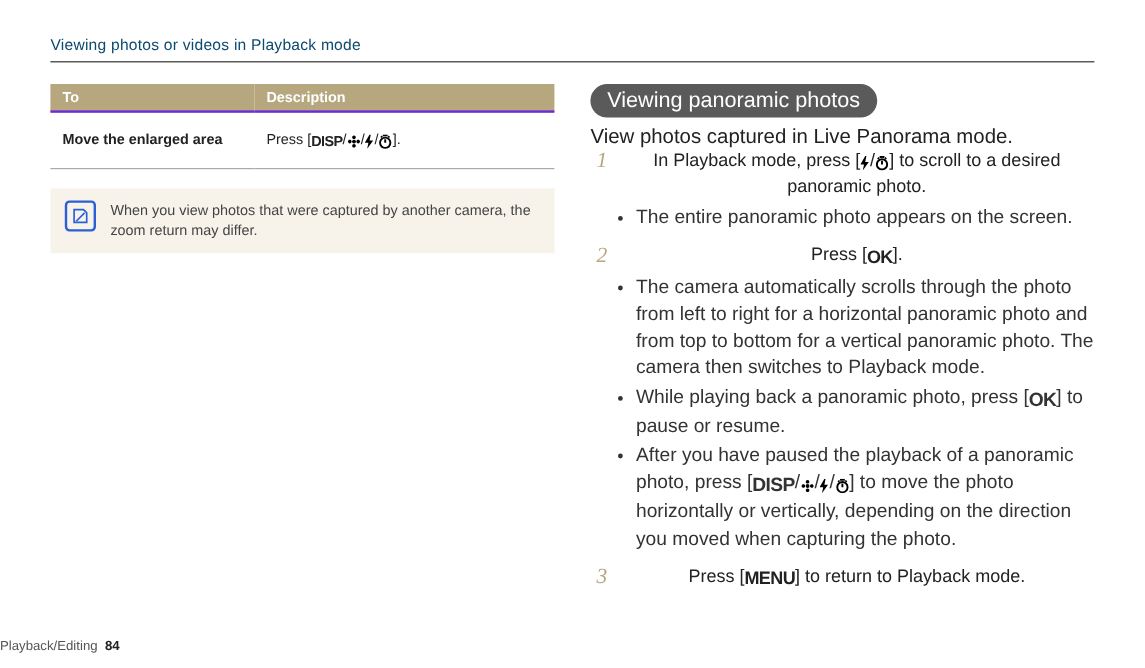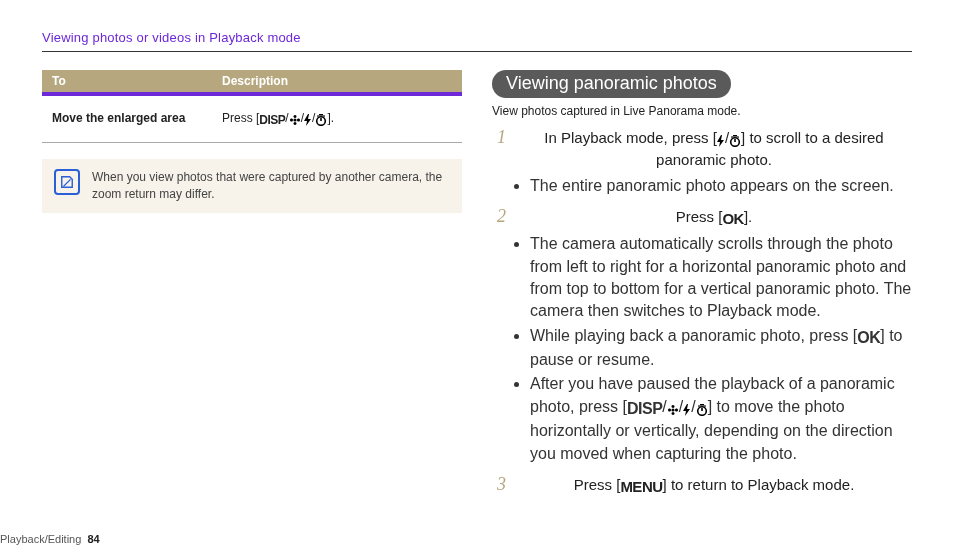--- a/index.html
+++ b/index.html
@@ -6,31 +6,31 @@
   body{
     width:954px;height:557px;
     font-family:"Segoe UI","Myriad Pro","Helvetica Neue",Arial,sans-serif;
     font-size:12px;
     color:#222;
     box-sizing:border-box;
     padding:30px 42px 18px 42px;
     position:relative;
   }
   .page-title{
-    font-size:13px;color:#6d28d9;font-weight:400;
+    font-size:13px;color:#0c4a6e;font-weight:400;
     letter-spacing:.2px;margin-bottom:6px;
   }
   hr.topline{border:none;border-top:1px solid #333;margin:0 0 18px 0;}
   .cols{display:flex;gap:30px;}
   .col{flex:1;min-width:0;}
   
   table.desc{width:100%;border-collapse:collapse;font-size:12px;}
   table.desc th{
     background:#b6a77f;color:#fff;font-weight:600;text-align:left;
-    padding:4px 10px;border-bottom:4px solid #6d28d9;
+    padding:4px 10px;border-bottom:2px solid #6d28d9;
   }
   table.desc th:first-child{width:150px;}
   table.desc td{
     padding:14px 10px;border-bottom:1px solid #aaa;vertical-align:top;
     line-height:1.35;
   }
   table.desc td.label{font-weight:700;}
   
   .note{
     display:flex;gap:12px;align-items:flex-start;
@@ -41,21 +41,21 @@
     width:22px;height:22px;flex:0 0 22px;border:2px solid #2a5fd8;
     border-radius:4px;display:flex;align-items:center;justify-content:center;
   }
   .note-icon svg{width:14px;height:14px;}
   
   .pill{
     display:inline-block;background:#5a5a5a;color:#fff;
     border-radius:14px;padding:3px 14px 4px;font-size:18px;font-weight:400;
     margin-bottom:6px;
   }
-  .intro{font-size:12px;margin-bottom:10px;}
+  .intro{font-size:17px;}
   
   .step{display:flex;gap:10px;margin-bottom:8px;}
   .step-num{font-style:italic;font-family:Georgia,"Times New Roman",serif;
     font-size:18px;color:#b6a77f;line-height:1.1;width:14px;flex:0 0 14px;text-align:right;font-weight:500;}
   .step-body{flex:1;}
   .step-title{font-size:15px;line-height:1.35;text-align:center;}
   ul.sub{margin:4px 0 0 0;padding-left:14px;font-size:16px;line-height:1.4;color:#333;}
   ul.sub li{margin-bottom:2px;}
   
   .ico{display:inline-block;vertical-align:-2px;font-weight:900;

